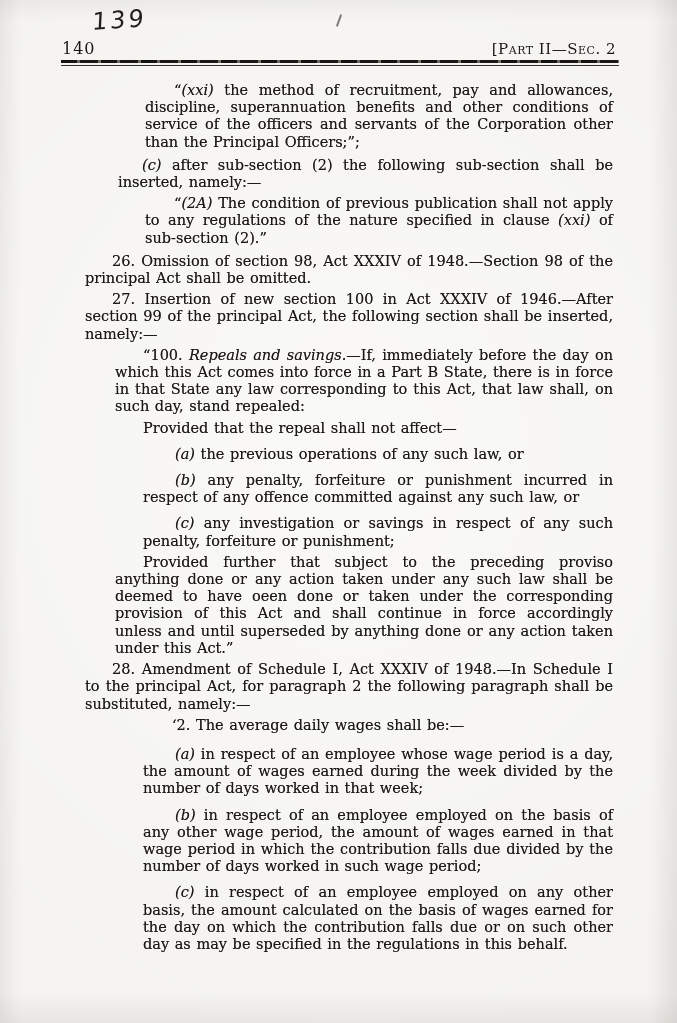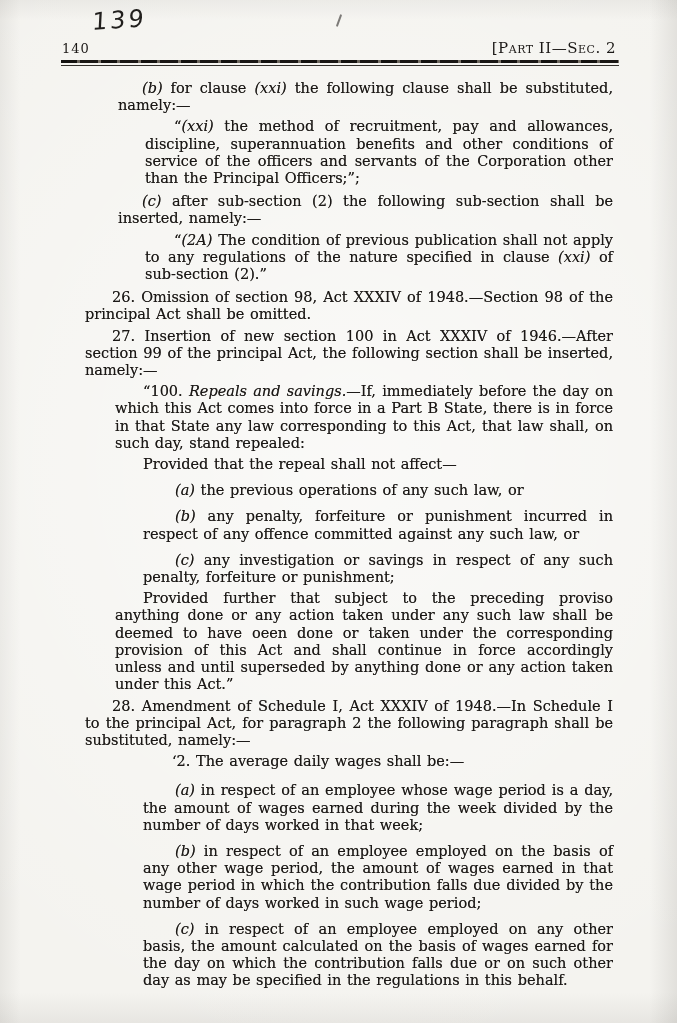--- a/index.html
+++ b/index.html
@@ -27,21 +27,21 @@
   }
   
   .stray{
     position:absolute;left:338px;top:14px;width:2px;height:13px;
     background:rgba(45,42,40,.6);transform:rotate(20deg);border-radius:1px;
   }
   .header{
     position:absolute;left:62px;right:61px;top:39px;
     display:flex;justify-content:space-between;align-items:baseline;
   }
-  .pageno{font-size:13px;letter-spacing:1px;}
+  .pageno{font-size:16px;letter-spacing:1px;}
   .title{font-size:15px;letter-spacing:1.4px;white-space:nowrap;}
   .part{font-size:15px;font-variant:small-caps;font-weight:normal;letter-spacing:.5px;white-space:nowrap;}
   .rule{position:absolute;left:61px;right:58px;top:60px;}
   .rule-thick{
     height:3px;
     background:repeating-linear-gradient(90deg,#141210 0 16px,#6d675f 16px 19px,#1a1715 19px 37px,#7a736a 37px 40px);
   }
   .rule-thin{height:1px;margin-top:2px;background:#332f2b;}
   .doc{
     position:absolute;left:85px;right:64px;top:80px;
@@ -70,21 +70,20 @@
     <span class="pageno">140</span>
     <span class="part">[Part II—Sec. 2</span>
   </div>
 
   <div class="rule">
     <div class="rule-thick"></div>
     <div class="rule-thin"></div>
   </div>
 
   <div class="doc">
-      <p class="para clause"><span class="i">(b)</span><span> for clause </span><span class="i">(xxi)</span><span> the following clause shall be substituted, namely:—</span></p>
       <p class="para quote2"><span>“</span><span class="i">(xxi)</span><span> the method of recruitment, pay and allowances, discipline, superannuation benefits and other conditions of service of the officers and servants of the Corporation other than the Principal Officers;”;</span></p>
       <p class="para clause"><span class="i">(c)</span><span> after sub-section (2) the following sub-section shall be inserted, namely:—</span></p>
       <p class="para quote2"><span>“</span><span class="i">(2A)</span><span> The condition of previous publication shall not apply to any regulations of the nature specified in clause </span><span class="i">(xxi)</span><span> of sub-section (2).”</span></p>
       <p class="para sec"><span class="b">26. Omission of section 98, Act XXXIV of 1948.—</span><span>Section 98 of the principal Act shall be omitted.</span></p>
       <p class="para sec"><span class="b">27. Insertion of new section 100 in Act XXXIV of 1946.—</span><span>After section 99 of the principal Act, the following section shall be inserted, namely:—</span></p>
       <p class="para q1"><span>“100. </span><span class="i">Repeals and savings.</span><span>—If, immediately before the day on which this Act comes into force in a Part B State, there is in force in that State any law corresponding to this Act, that law shall, on such day, stand repealed:</span></p>
       <p class="para q1"><span>Provided that the repeal shall not affect—</span></p>
       <p class="para sub"><span class="i">(a)</span><span> the previous operations of any such law, or</span></p>
       <p class="para sub"><span class="i">(b)</span><span> any penalty, forfeiture or punishment incurred in respect of any offence committed against any such law, or</span></p>
       <p class="para sub"><span class="i">(c)</span><span> any investigation or savings in respect of any such penalty, forfeiture or punishment;</span></p>

